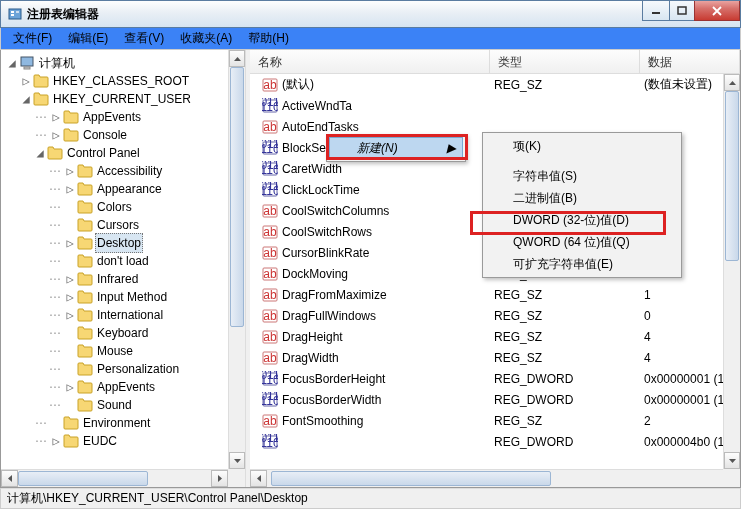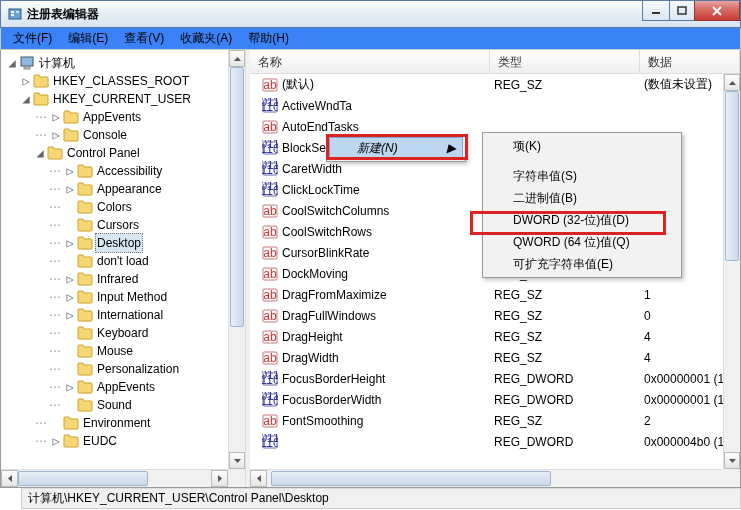--- a/index.html
+++ b/index.html
@@ -79,21 +79,21 @@
 .tree-vscroll .track { position: absolute; top: 17px; bottom: 17px; left: 0; right: 0; }
 .tree-vscroll .thumb { position: absolute; left: 1px; right: 1px; top: 0; height: 260px; background: linear-gradient(90deg,#e8eef6,#c9d8ea); border: 1px solid #9cb6d4; border-radius:2px; }
 .tree-vscroll .btn.bot { position:absolute; bottom:0; left:0; right:0;}
 .tree-hscroll { position: absolute; left: 0; right: 17px; bottom: 0; height: 18px; background: #f0f0f0; border-top:1px solid #ddd; display:flex; }
 .tree-hscroll .btn { width: 17px; background: linear-gradient(#fdfdfd,#e4e4e4); border:1px solid #bbb; display:flex;align-items:center;justify-content:center;}
 .tree-hscroll .track { flex: 1; position: relative; }
 .tree-hscroll .thumb { position: absolute; top:1px; bottom:1px; left:0; width: 130px; background: linear-gradient(#e8eef6,#c9d8ea); border: 1px solid #9cb6d4; border-radius:2px;}
 .corner { position:absolute; right:0; bottom:0; width:17px; height:18px; background:#f0f0f0;}
 
 
-.statusbar { height: 21px; background: #f0f0f0; border: 1px solid #ccc; border-top: 1px solid #ddd; display: flex; align-items: center; padding: 0 6px; margin-left: 21px; }
+.statusbar { height: 21px; background: #f0f0f0; border: 1px solid #ccc; border-top: 1px solid #ddd; display: flex; align-items: center; padding: 0 6px; }
 
 
 .ab-icon { width:16px; height:16px; }
 .bin-icon { width:16px; height:16px; }
 </style>
 </head>
 <body>
 
 <div class="titlebar">
   <span class="ticon">

